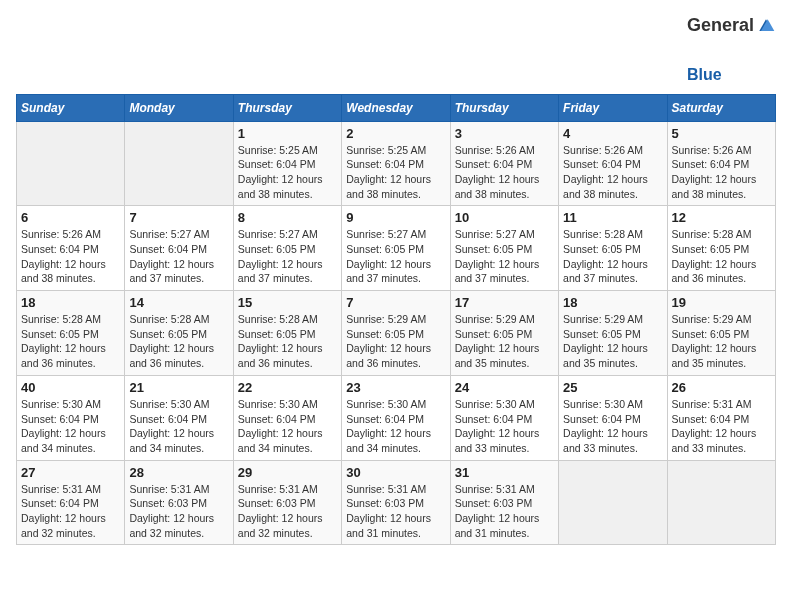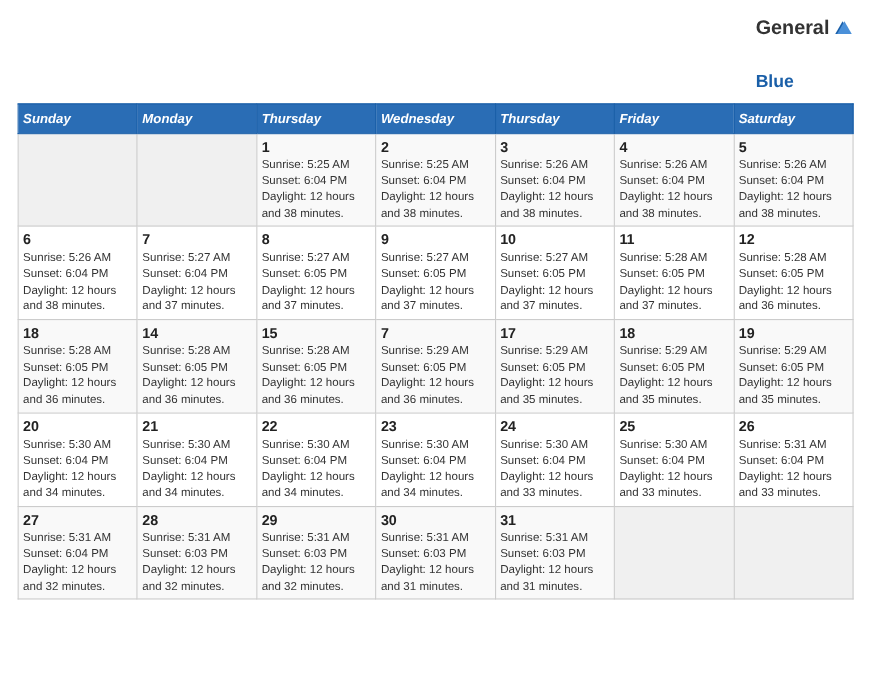--- a/index.html
+++ b/index.html
@@ -247,21 +247,21 @@
         </td>
         <td>
           <span class="day-number">19</span>
           <div class="day-info" style="white-space: pre-line;">Sunrise: 5:29 AM
 Sunset: 6:05 PM
 Daylight: 12 hours and 35 minutes.</div>
         </td>
       </tr>
       <tr>
         <td>
-          <span class="day-number">20</span>
+          <span class="day-number">40</span>
           <div class="day-info" style="white-space: pre-line;">Sunrise: 5:30 AM
 Sunset: 6:04 PM
 Daylight: 12 hours and 34 minutes.</div>
         </td>
         <td>
           <span class="day-number">21</span>
           <div class="day-info" style="white-space: pre-line;">Sunrise: 5:30 AM
 Sunset: 6:04 PM
 Daylight: 12 hours and 34 minutes.</div>
         </td>

